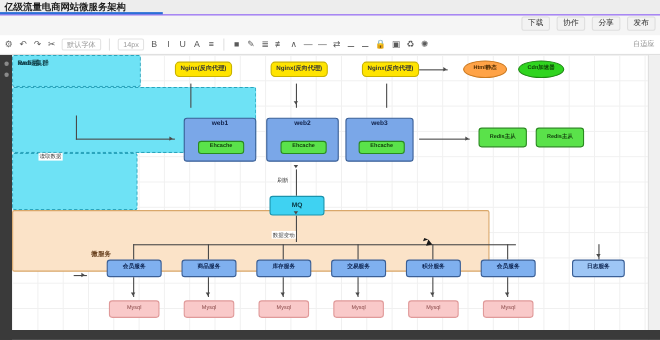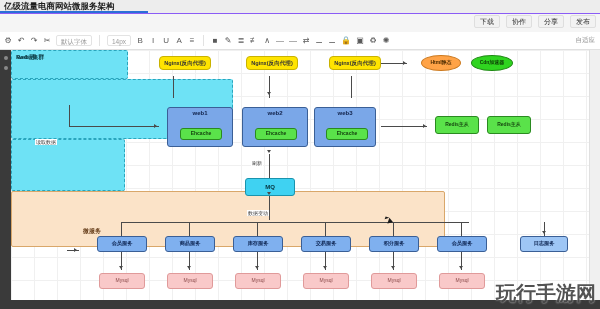--- a/index.html
+++ b/index.html
@@ -304,14 +304,13 @@
     <div class="node mysqlbox" style="left:360px; top:223px; width:46px; height:16px;">Mysql</div>
     <div class="node mysqlbox" style="left:428px; top:223px; width:46px; height:16px;">Mysql</div>
 
     <div class="cursor"></div>
   </div>
 
   <div class="rightrail"></div>
 
   <div class="bottombar"></div>
 
-  <div class="watermark">玩行手游网</div>
 </div>
 
 </body></html>

